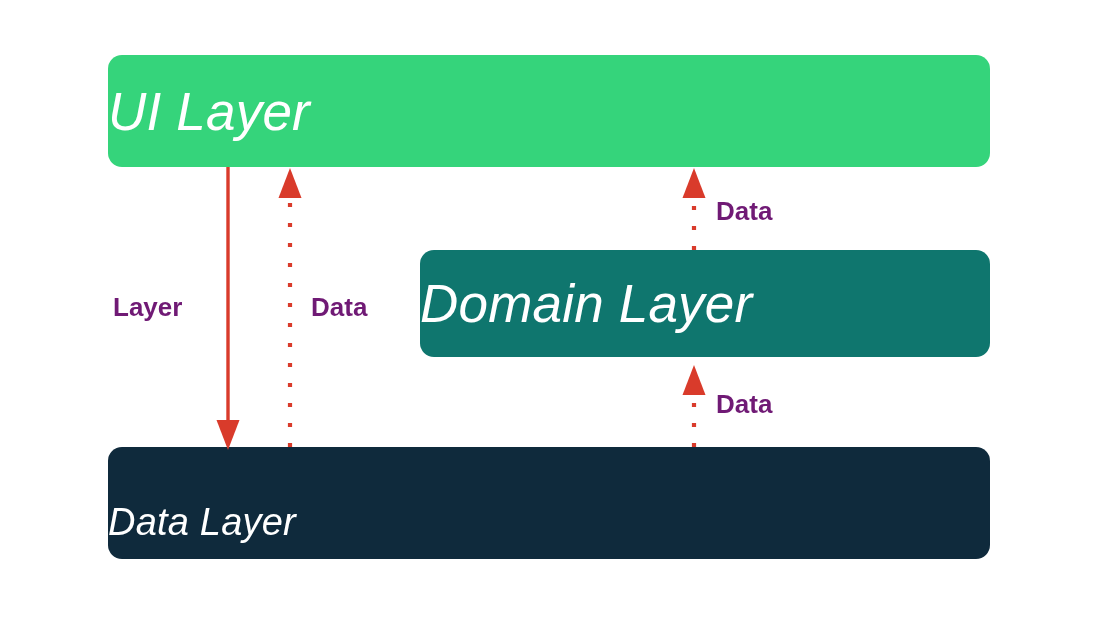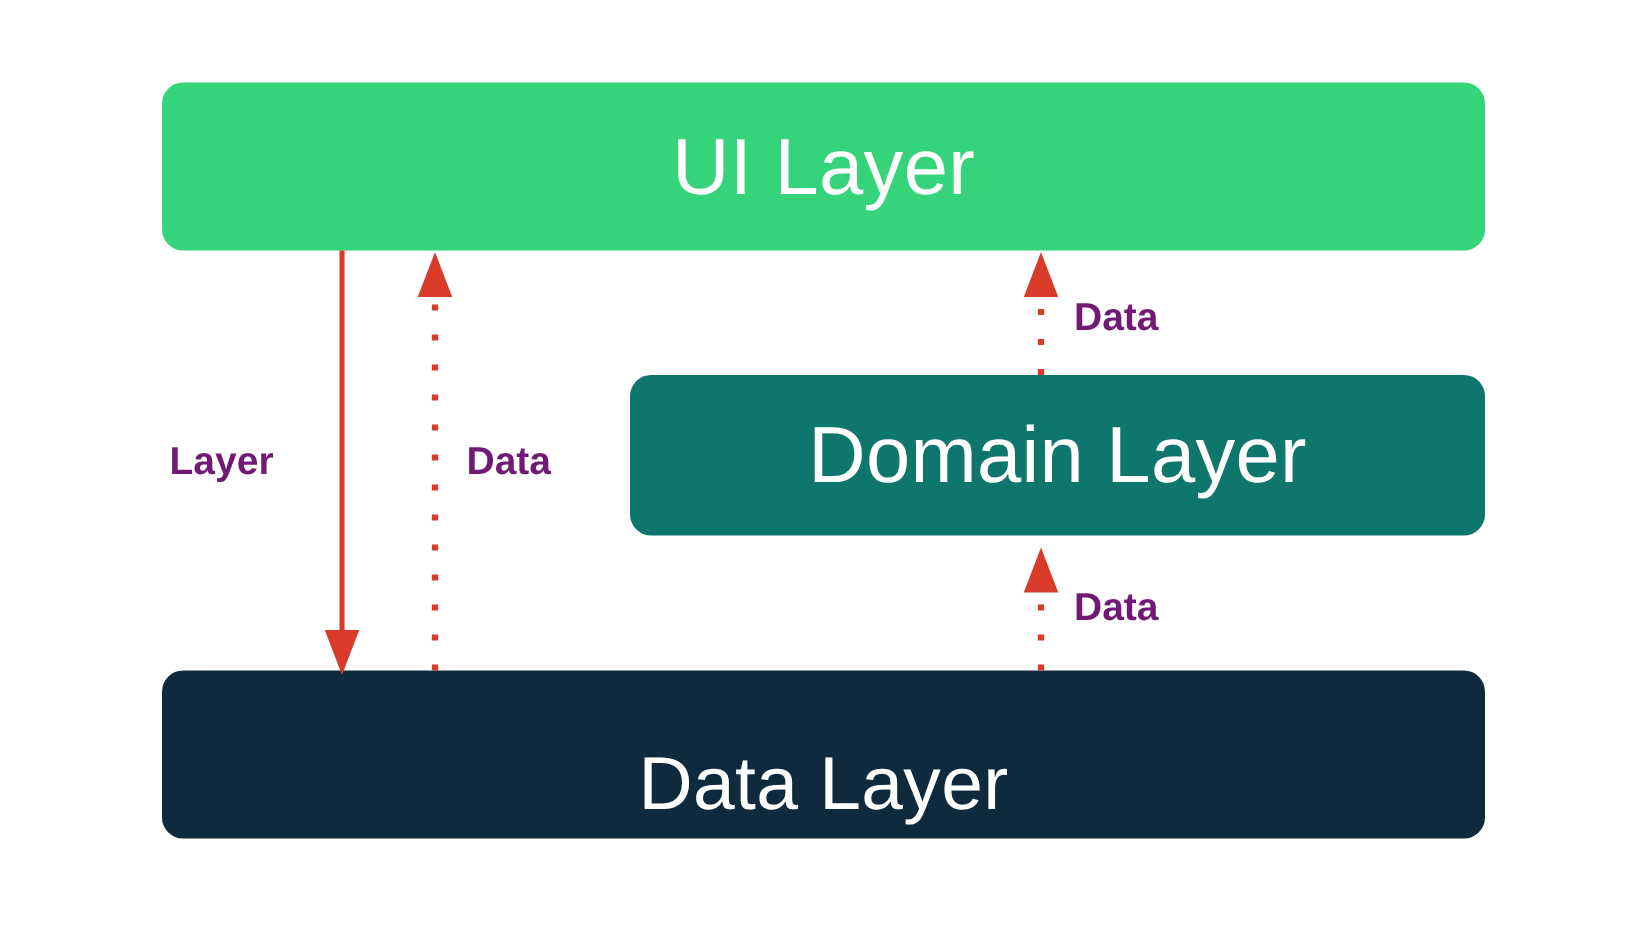--- a/index.html
+++ b/index.html
@@ -24,22 +24,23 @@
     height: 618px;
     background: #ffffff;
   }
 
   
   .layer-box {
     position: absolute;
     border-radius: 14px;
     display: flex;
     align-items: center;
-    justify-content: center;
+    justify-content: flex-start;
     box-sizing: border-box;
+    font-style: italic;
   }
   .layer-label {
     color: #ffffff;
     font-family: "Liberation Sans", sans-serif;
     font-weight: 300;
     letter-spacing: 0.2px;
     line-height: 1;
     white-space: nowrap;
   }
 
@@ -61,21 +62,21 @@
   }
   #domain-layer .layer-label { font-size: 53px; }
 
   #data-layer {
     left: 108px;
     top: 447px;
     width: 882px;
     height: 112px;
     background: #0f2a3c;
   }
-  #data-layer .layer-label { font-size: 50px; margin-top: 37px; }
+  #data-layer .layer-label { font-size: 38px; margin-top: 37px; }
 
   
   #arrows {
     position: absolute;
     left: 0;
     top: 0;
     width: 1098px;
     height: 618px;
     pointer-events: none;
   }

